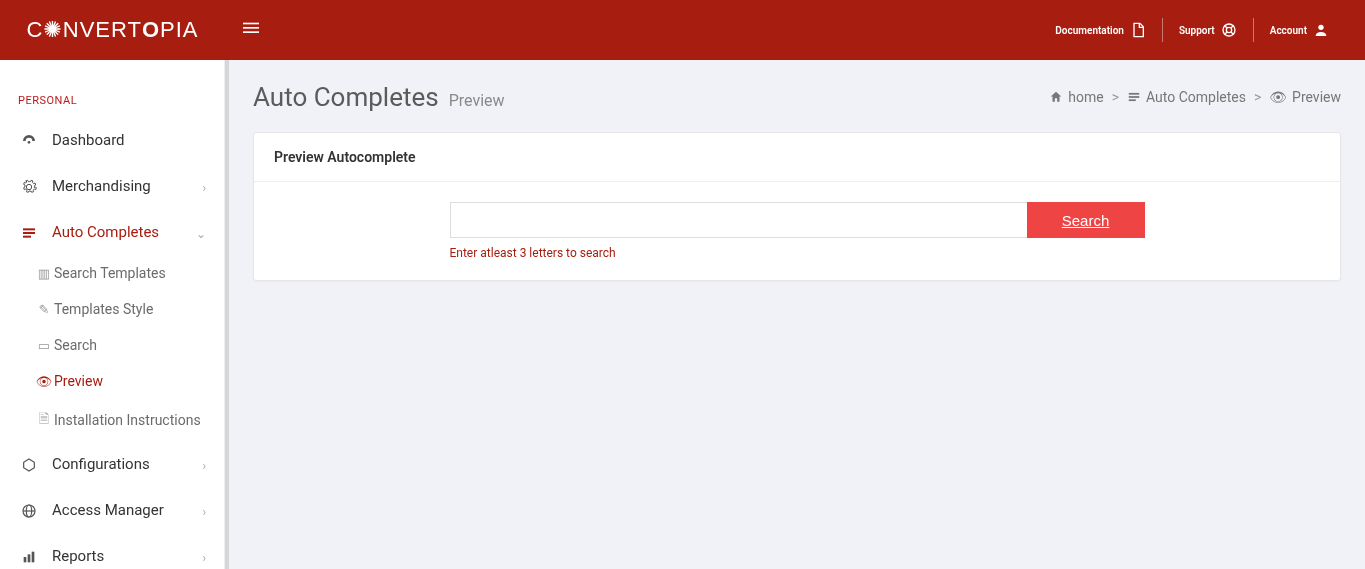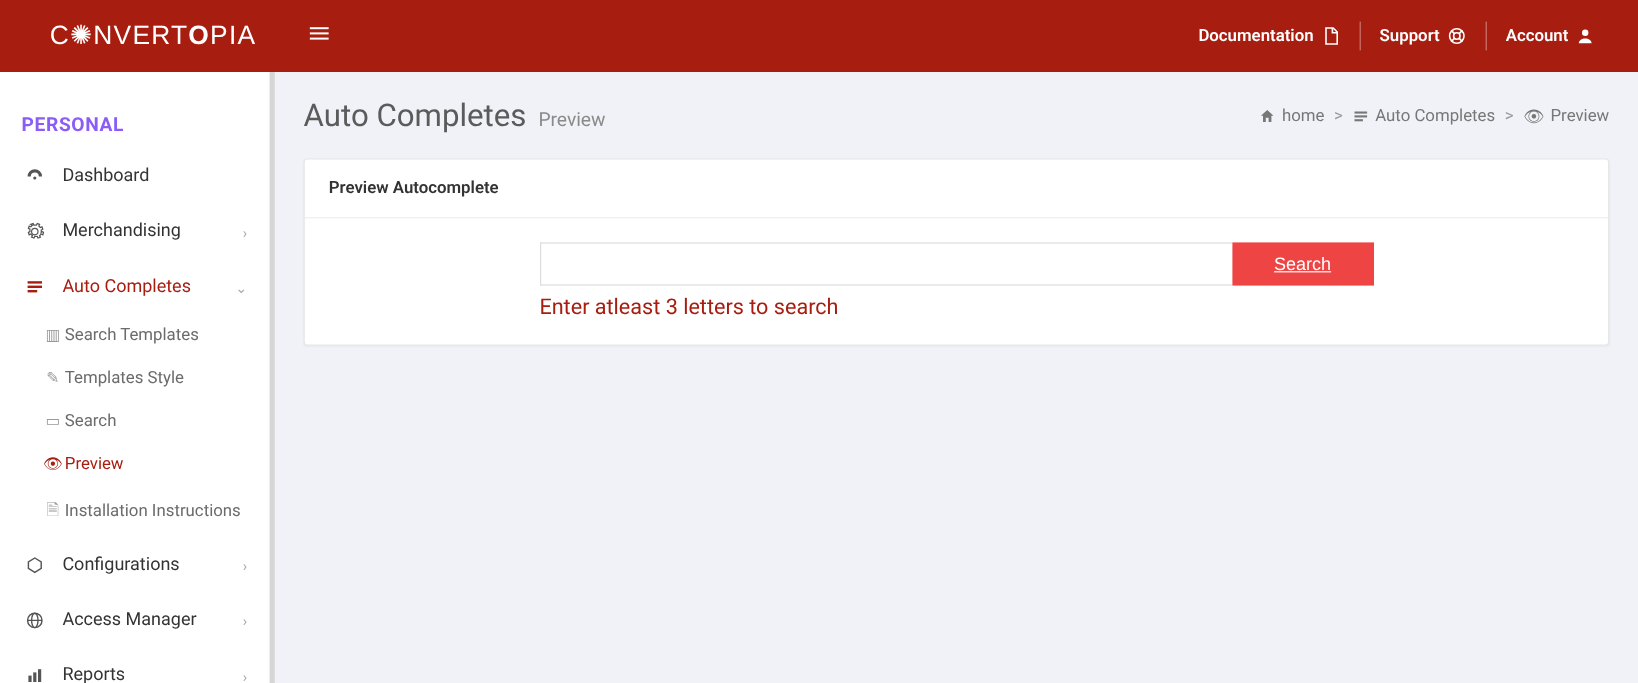--- a/index.html
+++ b/index.html
@@ -1,28 +1,28 @@
 <!DOCTYPE html>
 <html><head>
 <meta charset="utf-8">
 <style>
 * { margin: 0; padding: 0; box-sizing: border-box; }
 body { font-family: -apple-system, BlinkMacSystemFont, "Segoe UI", Roboto, "Helvetica Neue", Arial, sans-serif; font-size: 14px; color: #333; background: #f1f2f7; }
 .topbar { background: #a71d10; height: 60px; display: flex; align-items: center; color: #fff; }
-.logo { width: 225px; height: 60px; display: flex; align-items: center; justify-content: center; padding: 0 15px; margin-left: 15px; }
+.logo { width: 225px; height: 60px; display: flex; align-items: center; justify-content: center; padding: 0 15px; }
 .logo-text { font-size: 22px; font-weight: 300; letter-spacing: 1px; font-family: Arial, sans-serif; }
 .logo-text .o { display: inline-block; position: relative; }
 .hamburger { padding: 0 18px; cursor: pointer; font-size: 16px; }
 .topbar-spacer { flex: 1; }
 .topbar-links { display: flex; align-items: center; padding-right: 20px; }
-.topbar-links a { color: #fff; text-decoration: none; font-weight: 600; font-size: 14px; padding: 0 16px; display: flex; align-items: center; gap: 6px; cursor:pointer;}
+.topbar-links a { color: #fff; text-decoration: none; font-weight: 600; font-size: 10px; padding: 0 16px; display: flex; align-items: center; gap: 6px; cursor:pointer;}
 .topbar-divider { width: 1px; height: 24px; background: rgba(255,255,255,0.4); }
 .layout { display: flex; }
 .sidebar { width: 225px; background: #fff; min-height: calc(100vh - 60px); padding-top: 20px; border-right: 1px solid #eee; }
-.sidebar-section-title { color: #8b5cf6; font-size: 16px; font-weight: 700; letter-spacing: 0.5px; padding: 14px 18px 10px; }
+.sidebar-section-title { color: #b91c1c; font-size: 11px; font-weight: 400; letter-spacing: 0.5px; padding: 14px 18px 10px; }
 .nav-item { display: flex; align-items: flex-end; padding: 14px 18px; color: #333; cursor: pointer; font-size: 15px; position: relative; }
 .nav-item .nav-icon { width: 22px; display: inline-flex; justify-content: center; color: #555; }
 .nav-item .nav-label { margin-left: 12px; flex:1; }
 .nav-item .chevron { color: #aaa; font-size: 12px; }
 .nav-item.active { color: #a71d10; }
 .nav-item.active .nav-icon { color: #a71d10; }
 .subnav { padding-left: 0; }
 .subnav-item { display: flex; align-items: center; padding: 10px 18px 10px 34px; color: #6b6b6b; cursor: pointer; font-size: 14px; }
 .subnav-item .sub-icon { width: 20px; display:inline-flex; justify-content:center; color:#999; font-size:13px;}
 .subnav-item .sub-label { }
@@ -37,21 +37,21 @@
 .breadcrumb .sep { color: #999; }
 .breadcrumb .crumb { display: inline-flex; align-items: center; gap: 5px; cursor:pointer;}
 .panel { background: #fff; border: 1px solid #e6e6e6; border-radius: 3px; box-shadow: 0 1px 2px rgba(0,0,0,0.03); }
 .panel-header { padding: 16px 20px; border-bottom: 1px solid #eee; font-size: 14px; font-weight: 600; color: #333; }
 .panel-body { padding: 20px; }
 .search-row { display: flex; justify-content: center; }
 .search-group { width: 695px; max-width: 100%; }
 .input-line { display: flex; }
 .search-input { flex: 1; height: 36px; border: 1px solid #ddd; border-right: none; padding: 6px 10px; font-size: 14px; outline: none; }
 .search-btn { width: 118px; height: 36px; background: #ef4444; color: #fff; border: none; font-size: 15px; cursor: pointer; text-decoration: underline; }
-.hint { color: #a71d10; font-size: 18px; margin-top: 8px; }
+.hint { color: #a71d10; font-size: 12px; margin-top: 8px; }
 .icon-svg { width: 16px; height: 16px; }
 </style>
 </head>
 <body>
 
 <div class="topbar">
   <div class="logo">
     <span class="logo-text">C<span class="o">✺</span>NVERT<span style="font-weight:600">O</span>PIA</span>
   </div>
   <div class="hamburger">

